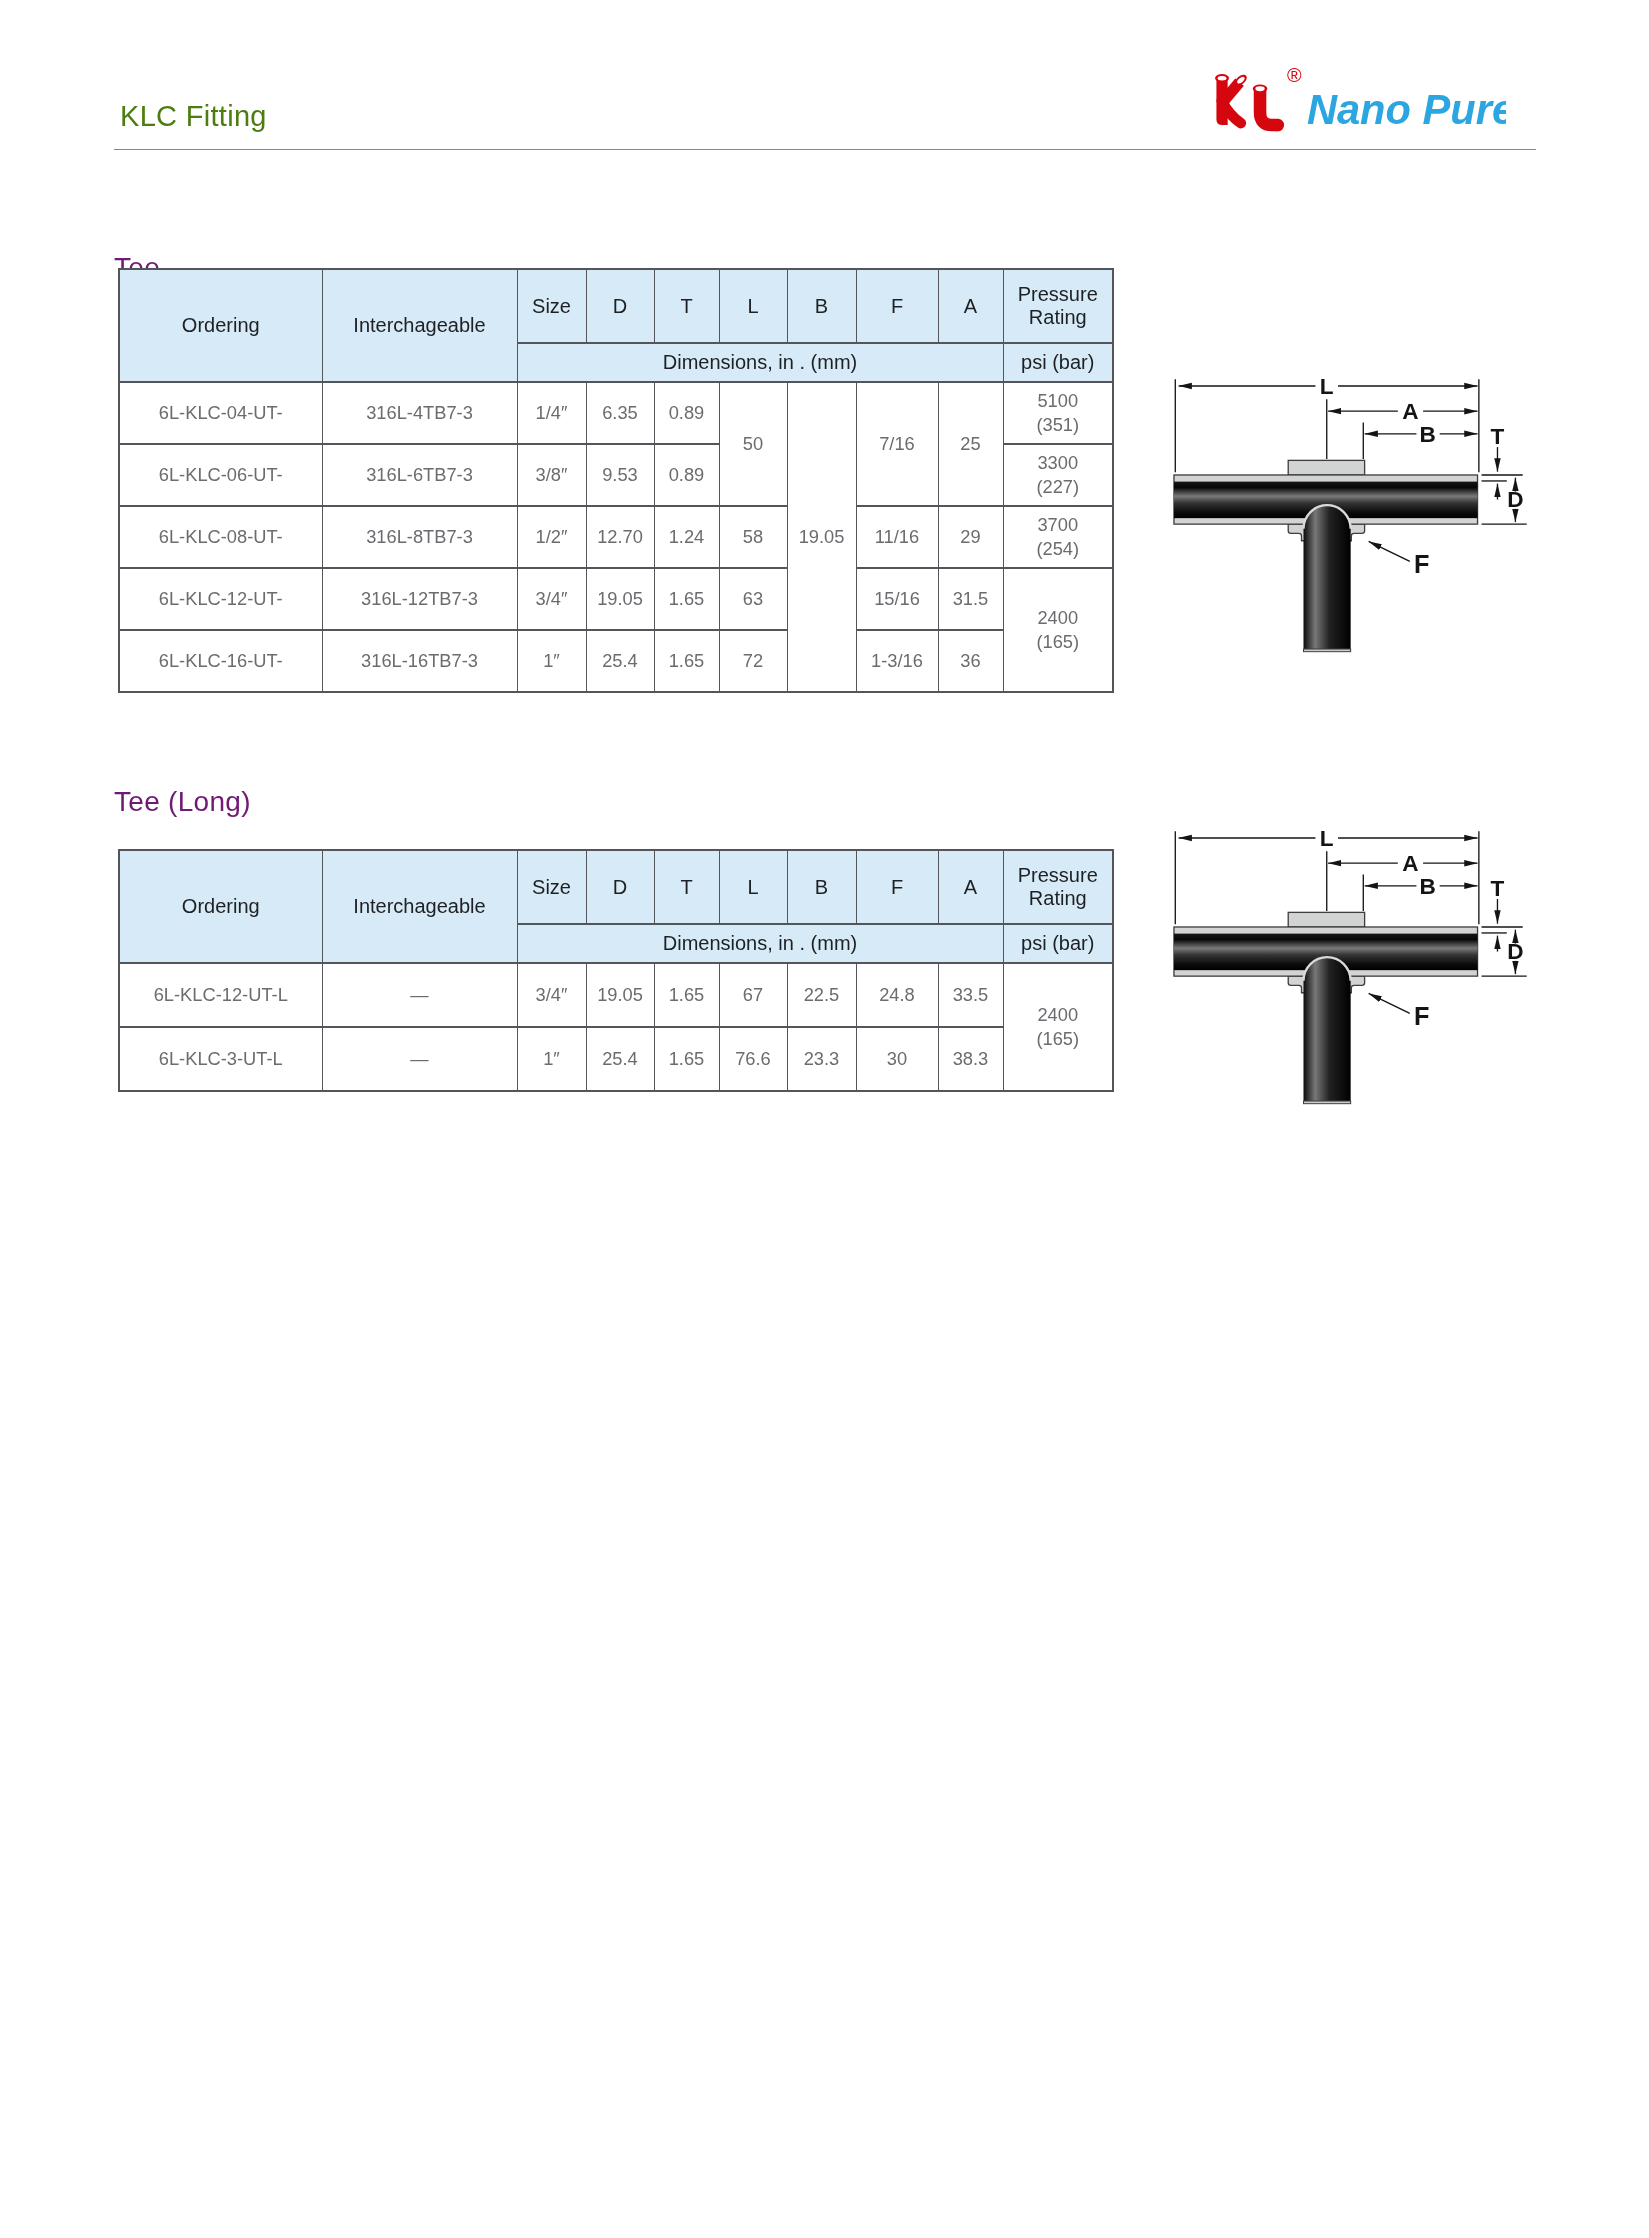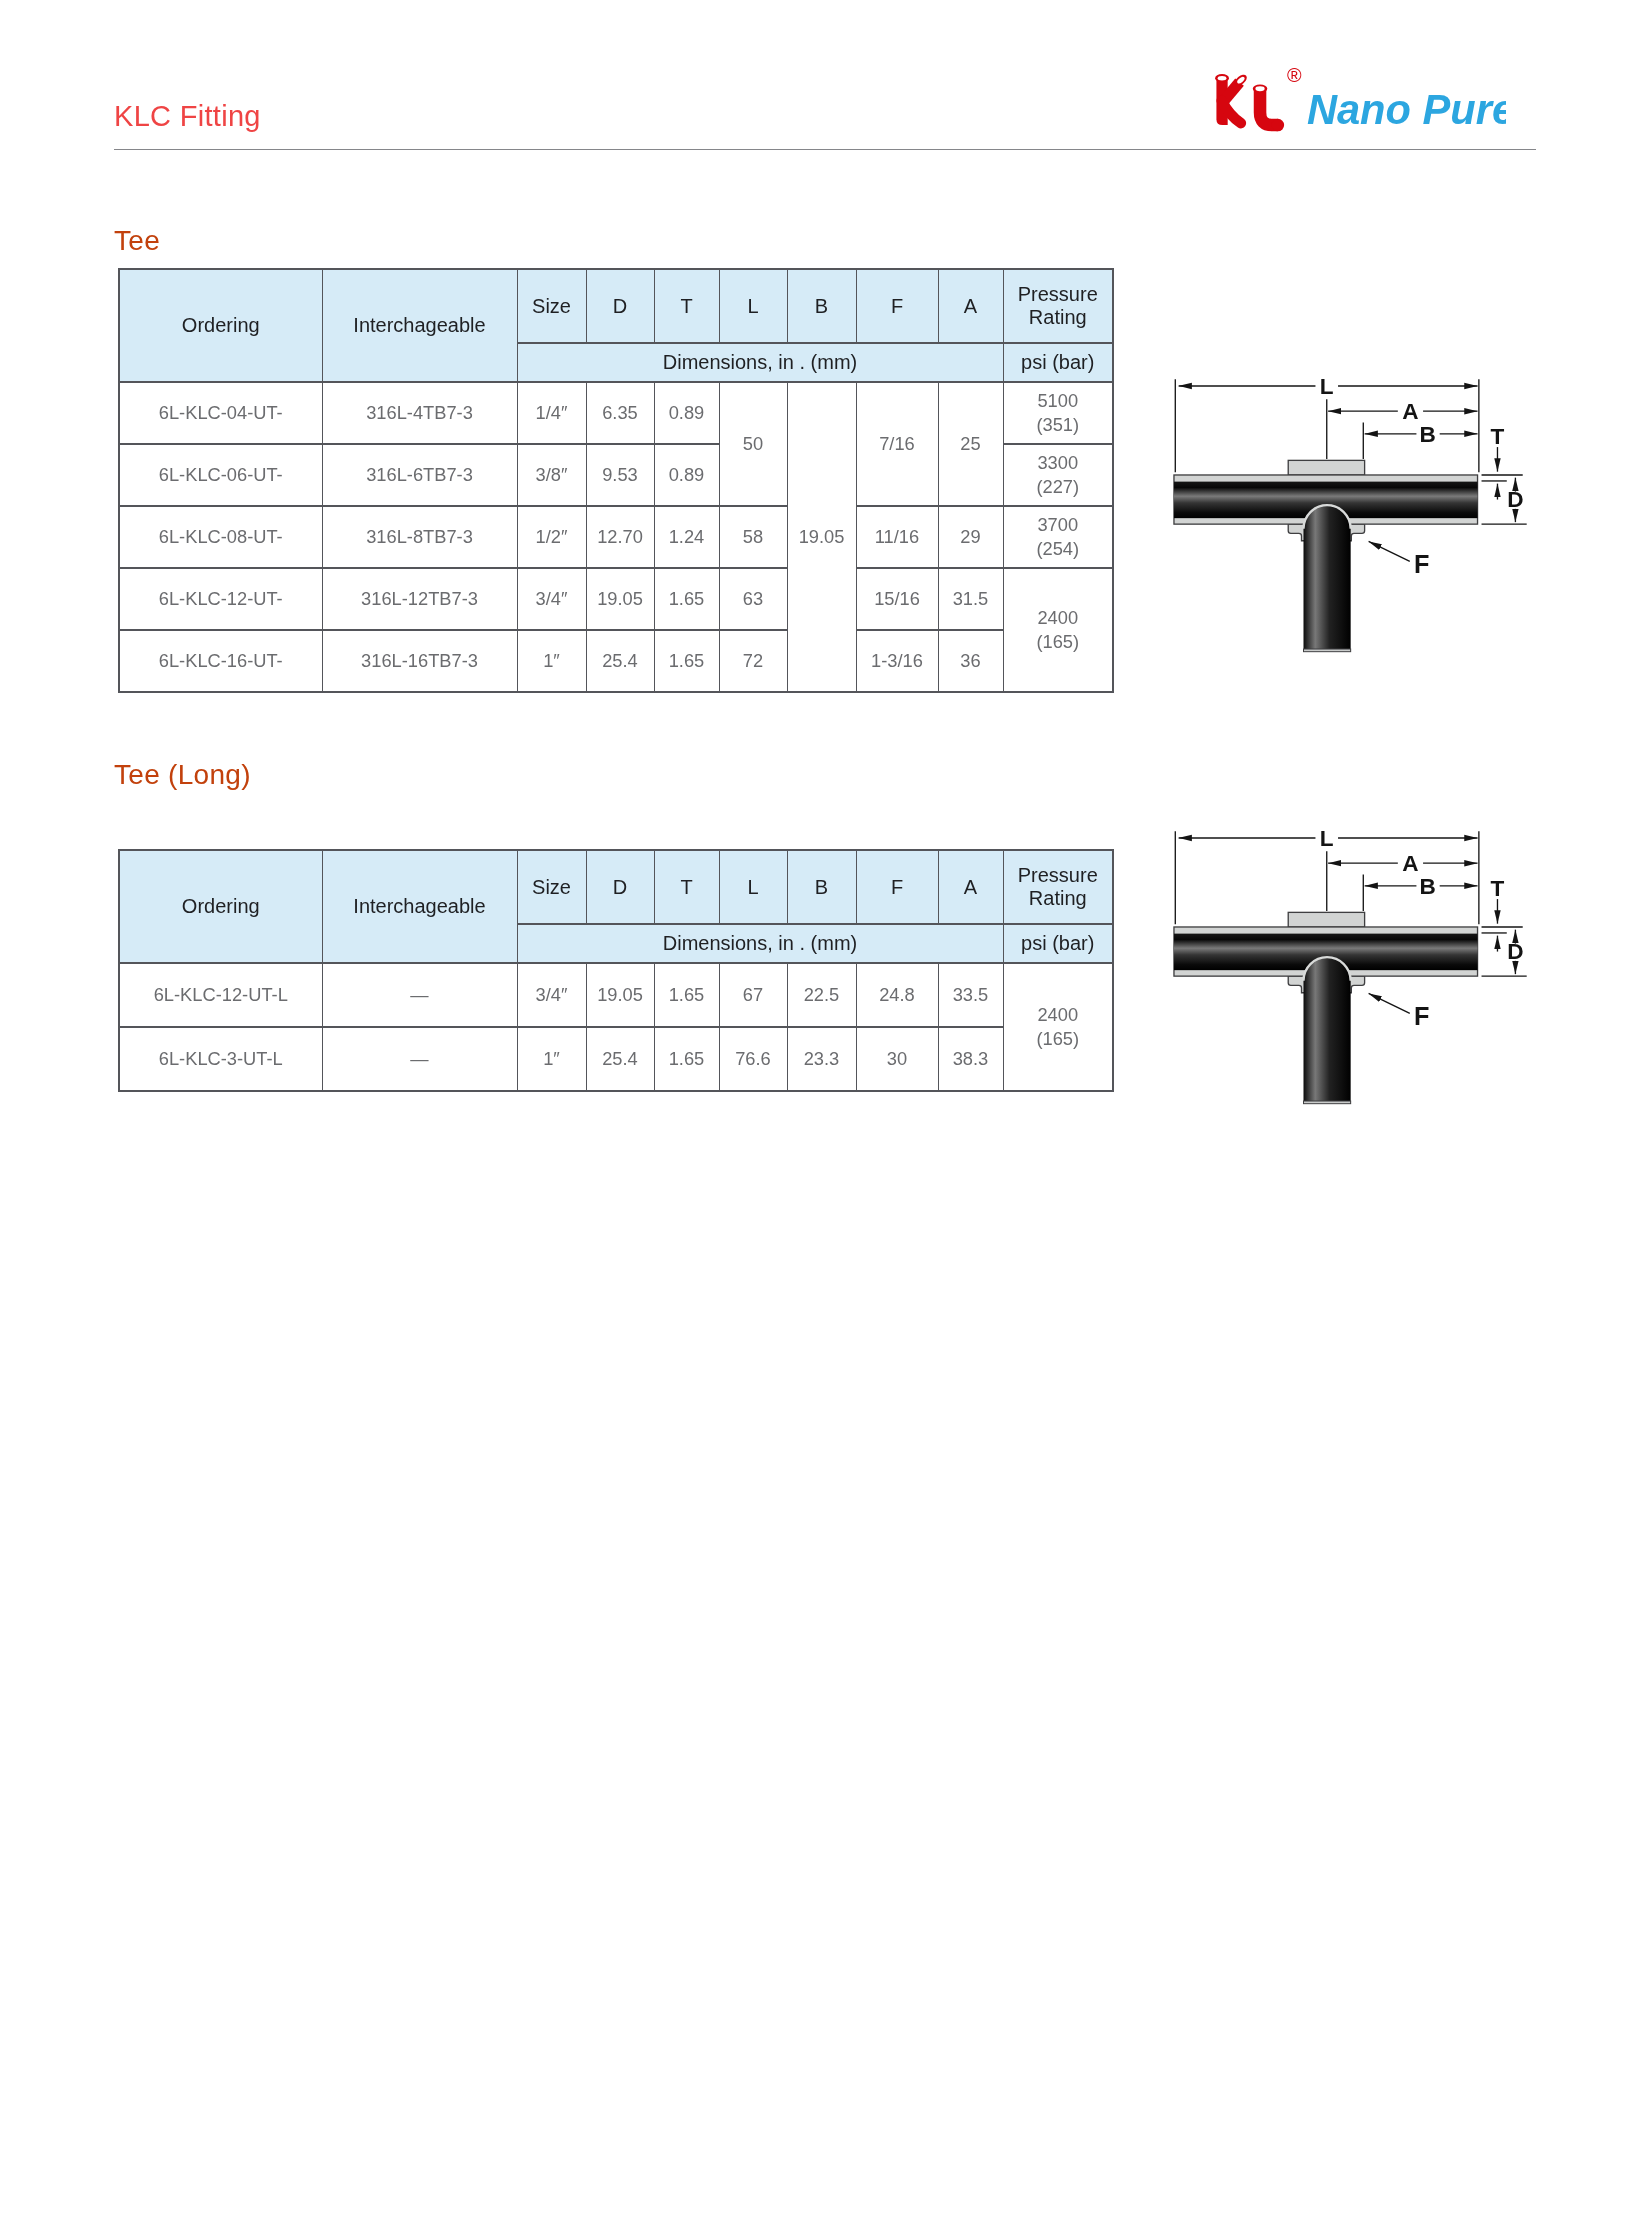--- a/index.html
+++ b/index.html
@@ -1,21 +1,21 @@
 <!DOCTYPE html>
 <html style="font-size:10.6px"><head>
 <meta charset="utf-8">
 <style>
   html,body{margin:0;padding:0;background:#e8e8e8;}
   .page{position:relative;width:1650px;height:2239px;background:#ffffff;
         font-family:"Liberation Sans",sans-serif;overflow:hidden;}
-  .doc-title{position:absolute;left:114px;top:100px;font-size:29px;color:#ef4444;letter-spacing:0.3px;text-align:right;}
+  .doc-title{position:absolute;left:120px;top:100px;font-size:29px;color:#4d7c0f;letter-spacing:0.3px;text-align:right;}
   .rule{position:absolute;left:114px;top:149px;width:1422px;height:1.3px;background:#85868a;}
   .logo{position:absolute;left:1207px;top:61px;width:299px;height:74px;}
-  .sec-title{position:absolute;left:114px;font-size:28px;font-weight:500;color:#c2410c;letter-spacing:0.3px;}
+  .sec-title{position:absolute;left:114px;font-size:28px;font-weight:500;color:#701a75;letter-spacing:0.3px;margin-top:27px;}
   #tee-title{top:225px;}
   #teelong-title{top:759px;}
   .tblwrap{position:absolute;left:118px;}
   #tbl1{top:268px;} #tbl2{top:849px;}
   table.spec{border-collapse:collapse;table-layout:fixed;width:996px;}
   table.spec th,table.spec td{border:1.3px solid #54555a;border-top-width:2px;border-bottom-width:2px;
       text-align:center;vertical-align:middle;padding:0;}
   table.spec{border:2px solid #54555a;}
   table.spec th{background:#d6ebf7;color:#1f2023;font-size:20px;font-weight:400;}
   table.spec td{color:#6b6c6f;font-size:18.3px;}

